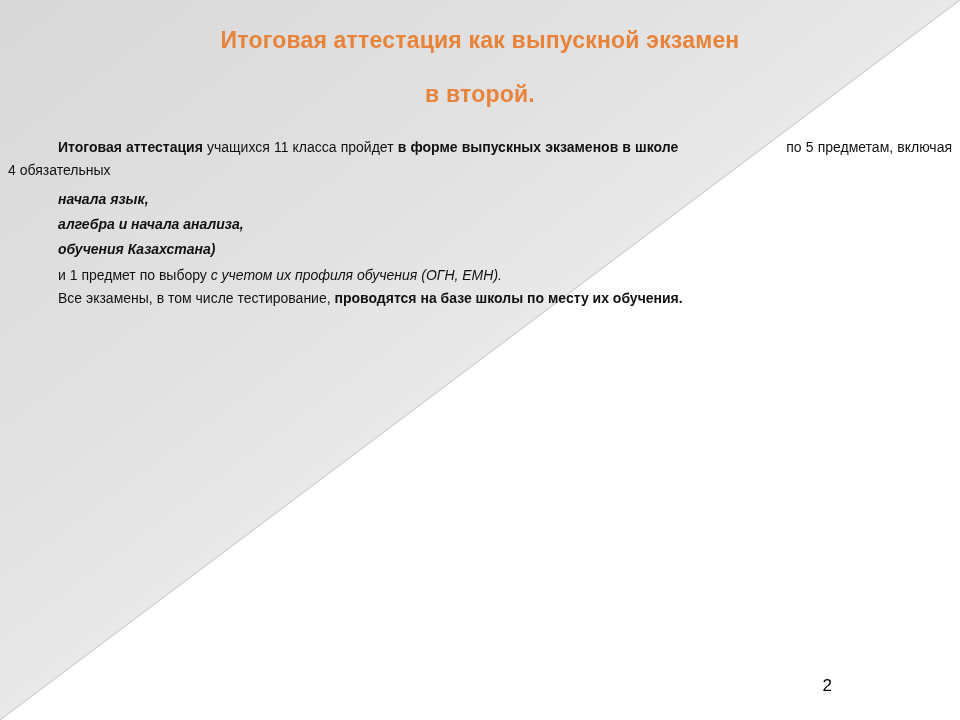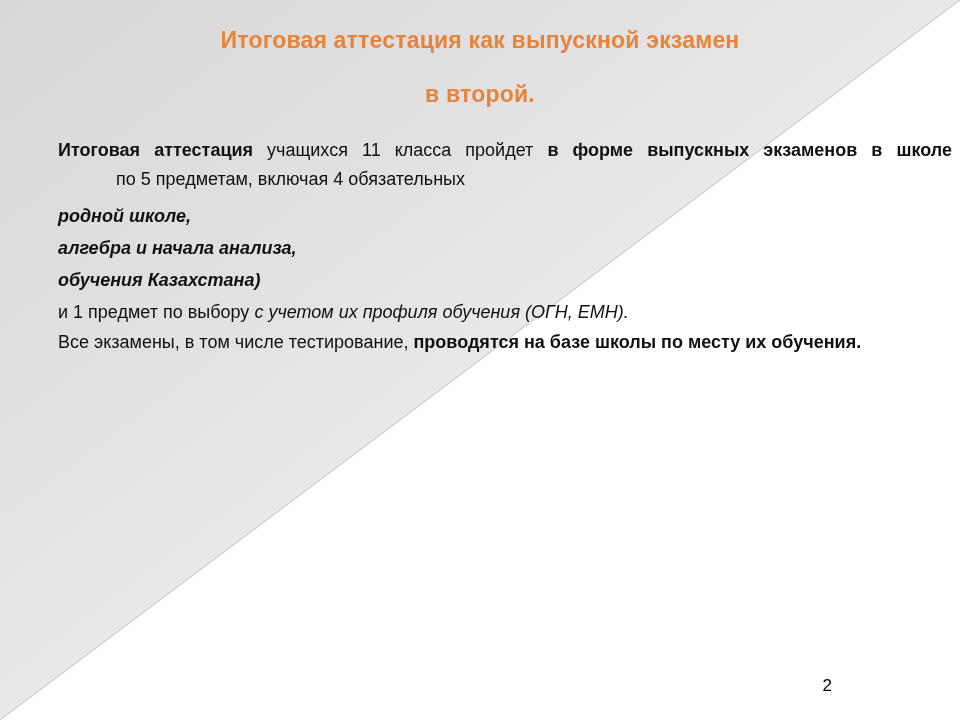--- a/index.html
+++ b/index.html
@@ -73,21 +73,21 @@
   .title-line.second {
     margin-top: 21px;
   }
 
   .body-block {
     position: absolute;
     top: 136px;
     left: 8px;
     width: 944px;
     color: #111111;
-    font-size: 18px;
+    font-size: 14px;
     line-height: 1.62;
   }
 
   .para {
     margin: 0;
     padding: 0;
   }
   .para.justify {
     text-align: justify;
     text-justify: inter-word;
@@ -153,21 +153,21 @@
 
     <div class="body-block">
 
       <p class="para justify indent">
         <span class="b">Итоговая аттестация</span><span> учащихся 11 класса пройдет </span><span class="b">в форме выпускных экзаменов в школе</span><span class="wide-gap"></span><span>по 5 предметам,  включая 4 обязательных</span>
       </p>
 
       <div class="gap-sm"></div>
 
       <p class="list-line">
-        <span>родной школе,</span>
+        <span>начала язык,</span>
       </p>
       <p class="list-line">
         <span>алгебра и начала анализа,</span>
       </p>
       <p class="list-line">
         <span>обучения Казахстана</span><span class="tail-paren">)</span>
       </p>
 
       <p class="para line-profile">
         <span>и 1 предмет по выбору </span><span class="i">с учетом их профиля обучения (ОГН, ЕМН).</span>

